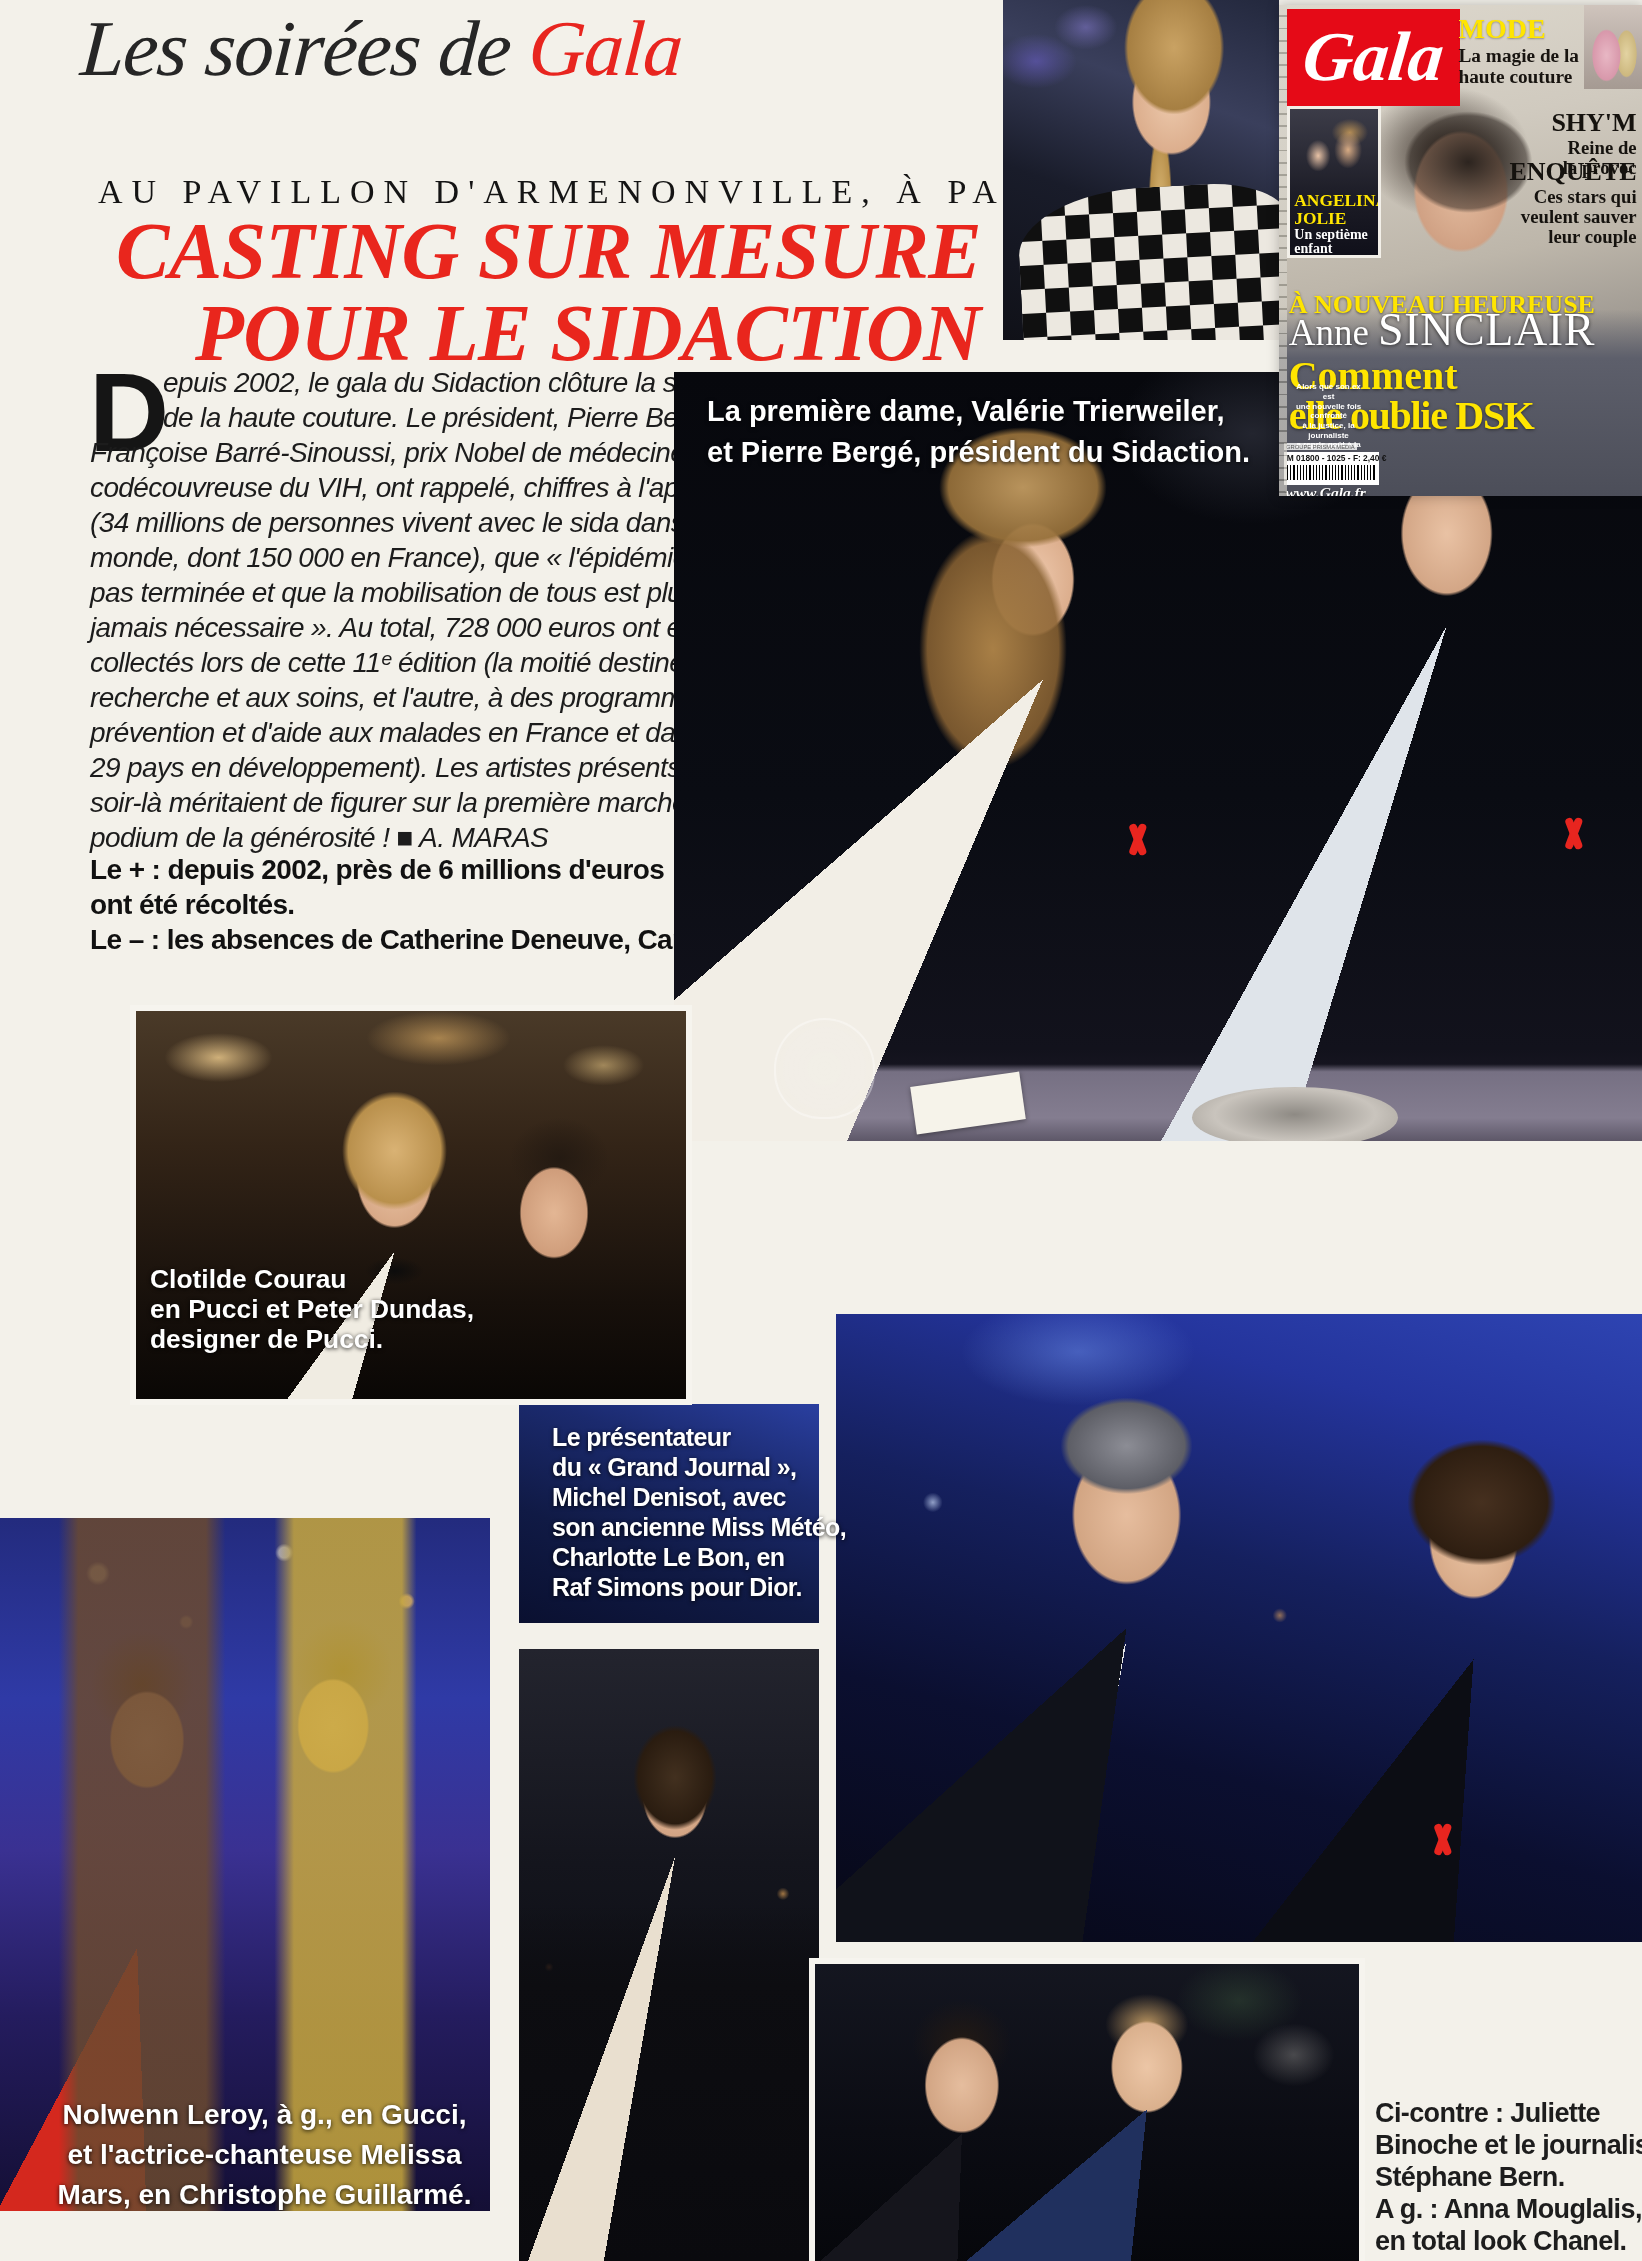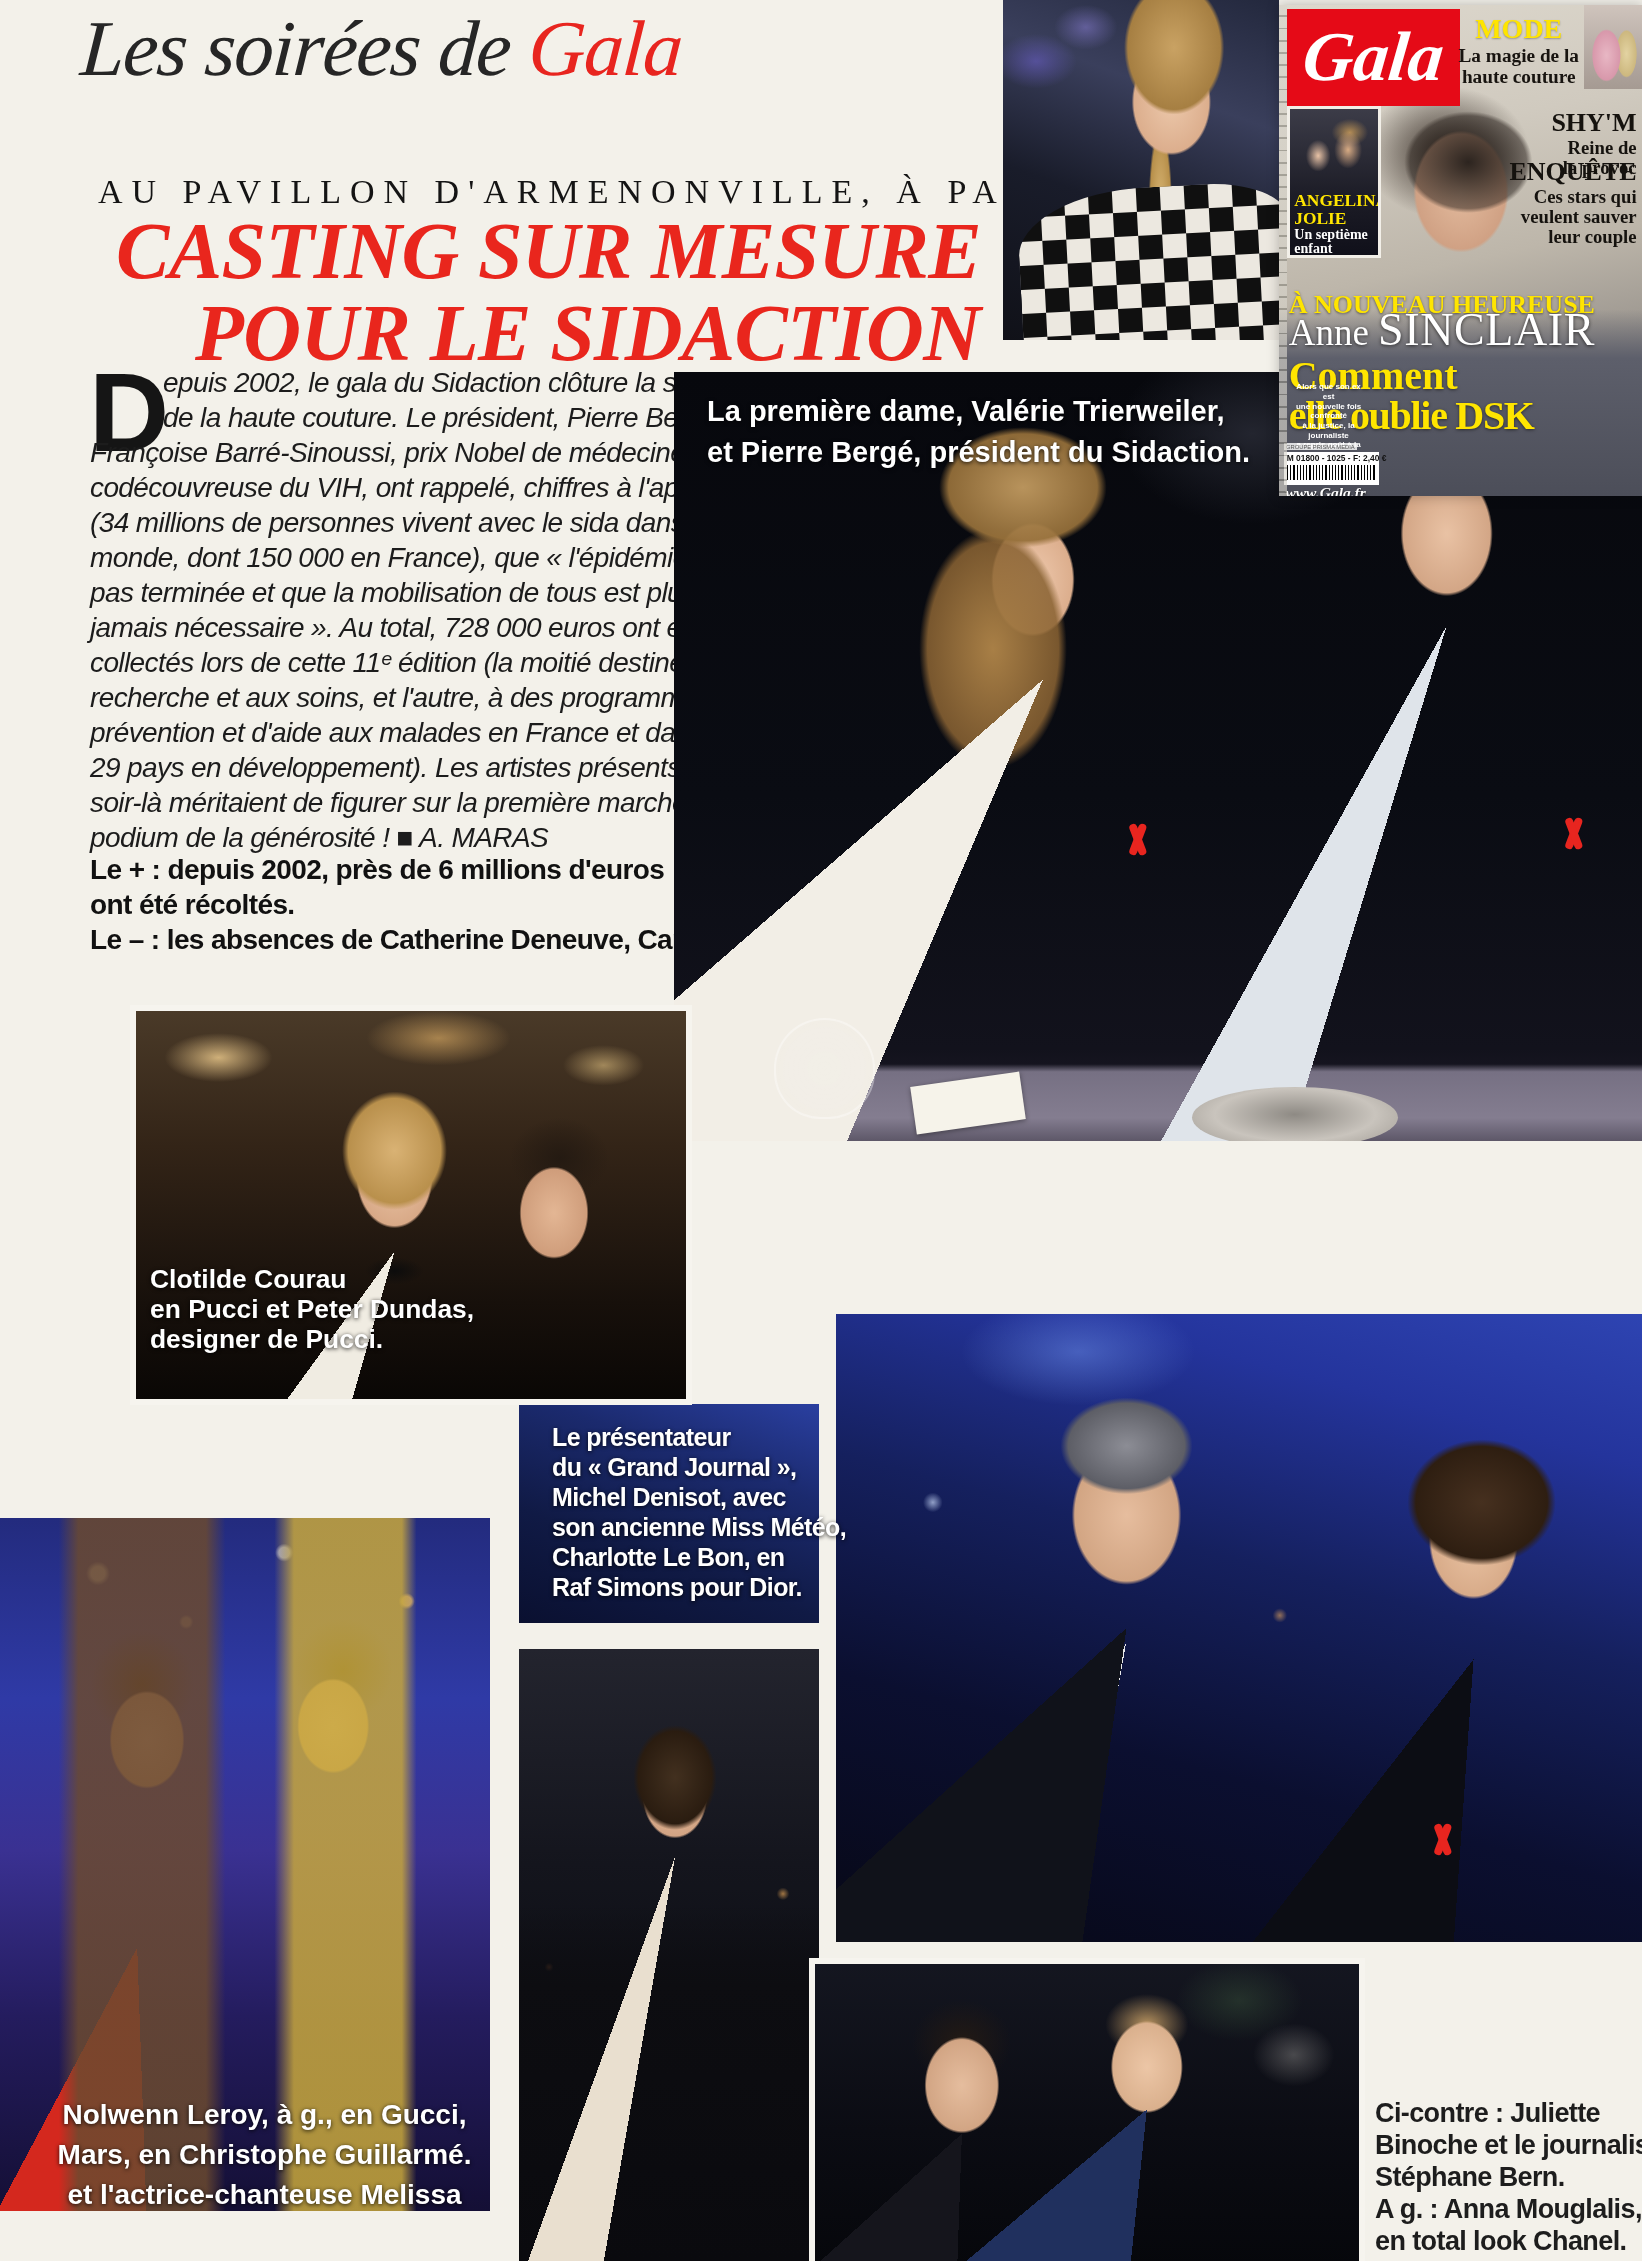--- a/index.html
+++ b/index.html
@@ -56,21 +56,21 @@
      radial-gradient(ellipse 97px 77px at 52% 32%,#2c241f,#2c241f88 60%,transparent 66%),
      radial-gradient(ellipse 68px 87px at 50% 38%,#e3bb9e 0%,#d0a184 66%,transparent 70%),
      radial-gradient(ellipse 122px 97px at 46% 30%,#352b24,transparent 68%),
      linear-gradient(180deg,transparent 62%,#5d5f6b 72%,#4c4e59 100%);}
   .cover-spine{left:0;top:0;width:8.4px;height:100%;z-index:9;opacity:.65;
      background:repeating-linear-gradient(180deg,#d8d5cc 0 10.3px,#8e8c83 10.3px 12.2px);}
   #cover-band{left:8.4px;top:3.9px;width:173px;height:97px;background:#e50a17;z-index:4;}
   #cover-logo{width:100%;text-align:center;font-family:"Liberation Serif",serif;
      font-weight:bold;font-style:italic;font-size:70px;color:#fff;line-height:95px;
      transform:skewX(-6deg);}
-  #cover-mode{right:64px;top:7.7px;text-align:center;z-index:5;font-family:"Liberation Serif",serif;}
+  #cover-mode{right:64px;top:7.7px;text-align:left;z-index:5;font-family:"Liberation Serif",serif;}
   #cover-mode .t{font-size:28px;font-weight:bold;color:#ffe500;text-shadow:0 0.6px 1.9px #00000055;}
   #cover-mode .line{font-size:19.3px;font-weight:bold;color:#181410;line-height:21px;}
   #cover-models{right:0;top:0;width:59px;height:84px;z-index:4;
      background:linear-gradient(180deg,#cfc4bc 0%,#bdb2ab 40%,#a59a92 100%);}
   #cover-models::before{background:
      radial-gradient(ellipse 19.3px 35px at 38% 60%,#e8b7c4,#d898ab 70%,transparent 75%),
      radial-gradient(ellipse 14px 32px at 72% 58%,#e3d3a2,#cdb87f 70%,transparent 75%);}
   #cover-angelina{left:8.4px;top:101px;width:88px;height:146px;background:#181820;
      border:3.2px solid #f2efe8;z-index:5;}
   #cover-angelina::before{background:
@@ -344,22 +344,22 @@
     <div class="abs caption" id="caption-clotilde">
         <div class="line">Clotilde Courau</div>
         <div class="line">en Pucci et Peter Dundas,</div>
         <div class="line">designer de Pucci.</div>
       </div>
   </div>
 
   <div class="abs photo" id="photo-nolwenn">
     <div class="abs caption" id="caption-nolwenn">
         <div class="line">Nolwenn Leroy, à g., en Gucci,</div>
+        <div class="line">et l'actrice-chanteuse Melissa</div>
         <div class="line">Mars, en Christophe Guillarmé.</div>
-        <div class="line">et l'actrice-chanteuse Melissa</div>
       </div>
   </div>
 
   <div class="abs" id="caption-box-denisot">
     <div class="abs caption" id="caption-denisot">
         <div class="line">Le présentateur</div>
         <div class="line">du « Grand Journal »,</div>
         <div class="line">Michel Denisot, avec</div>
         <div class="line">son ancienne Miss Météo,</div>
         <div class="line">Charlotte Le Bon, en</div>

